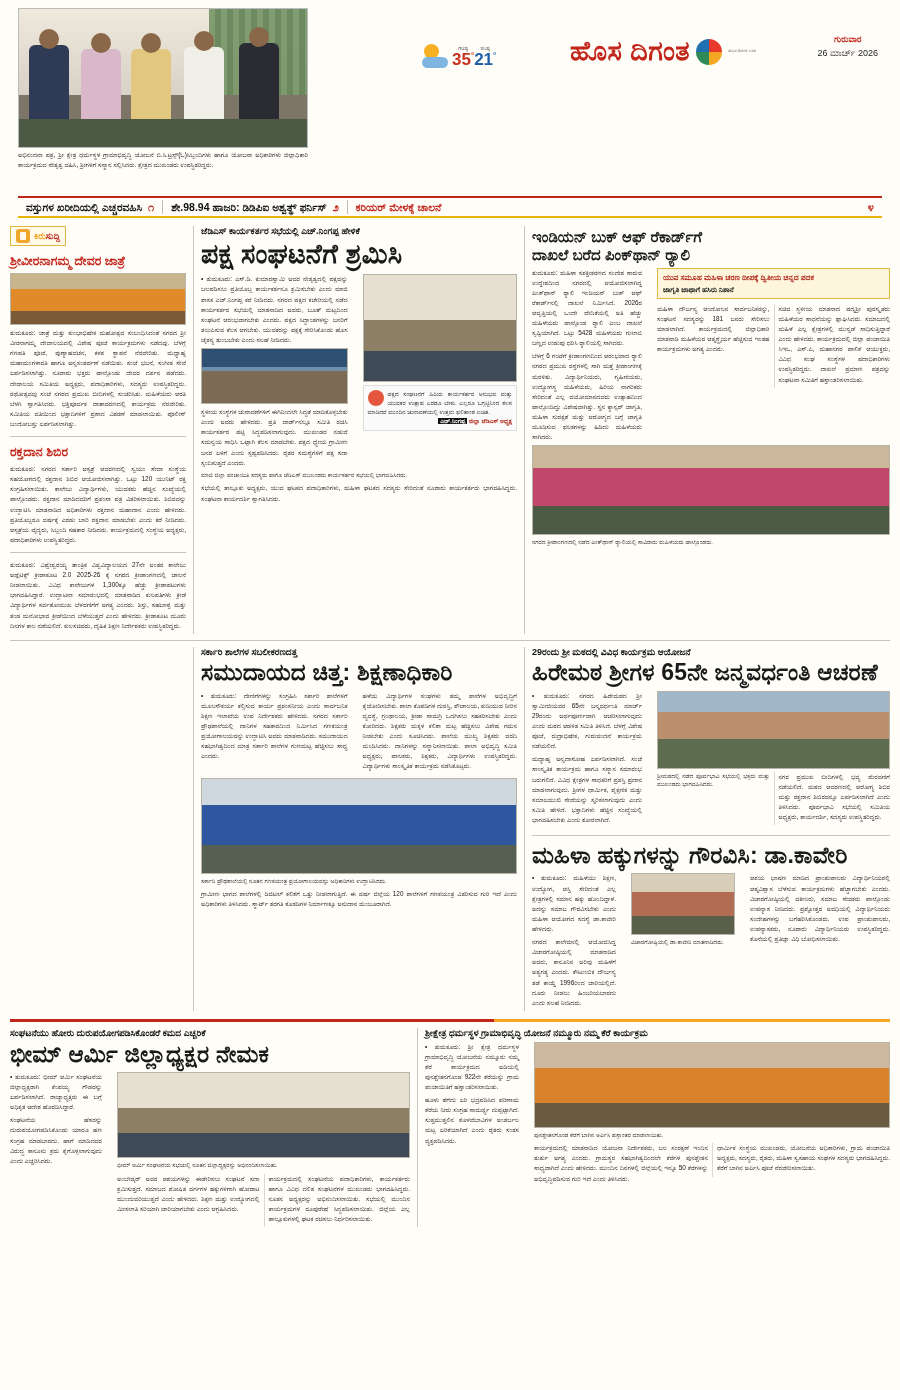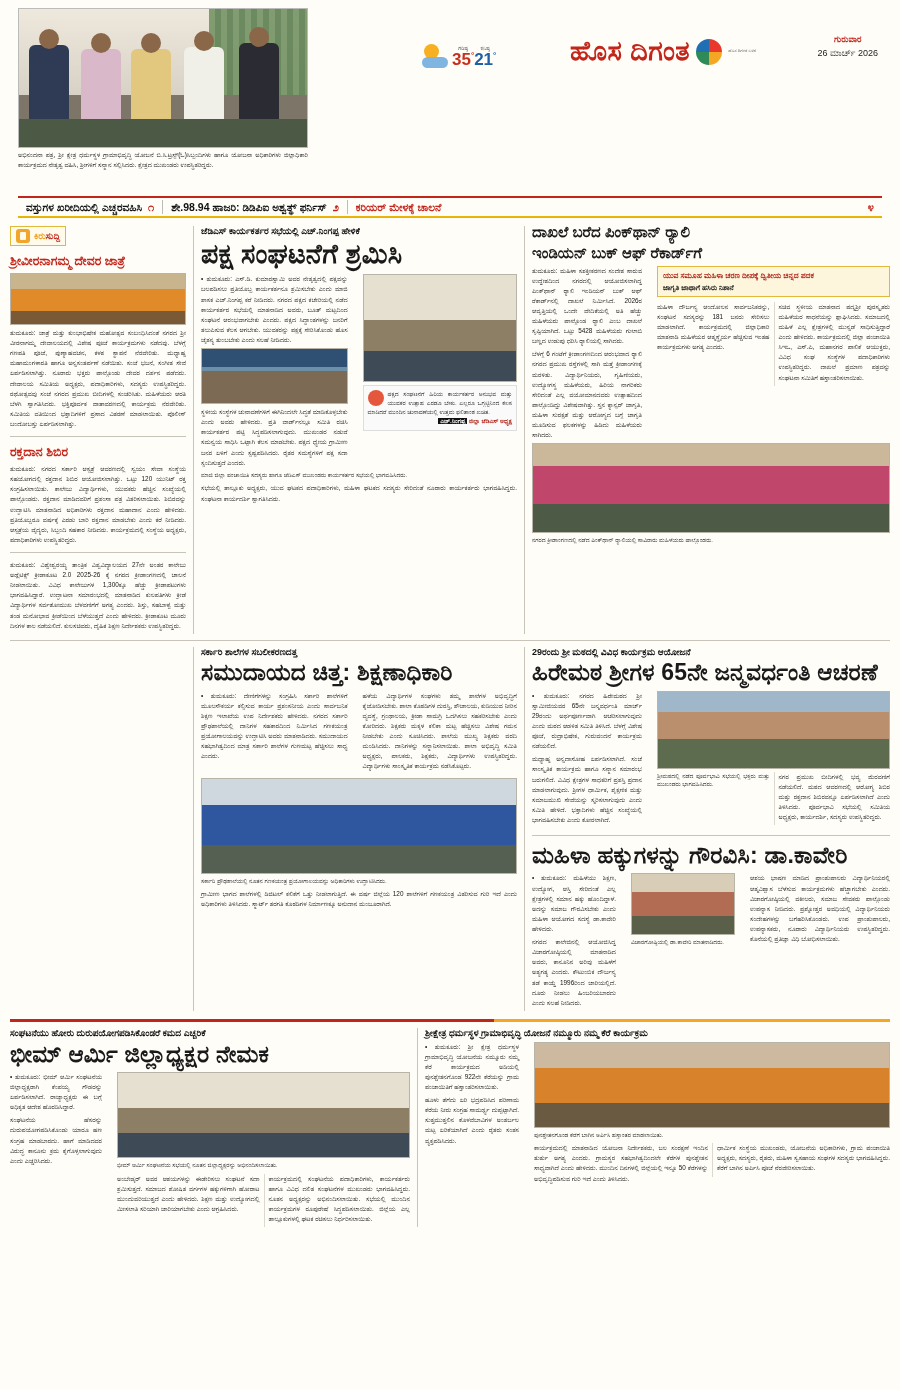--- a/index.html
+++ b/index.html
@@ -277,22 +277,22 @@
             </div>
           </div>
         </div>
         <p class="photo-caption">ಮಾಜಿ ಜಿಲ್ಲಾ ಪಂಚಾಯಿತಿ ಸದಸ್ಯರು ಹಾಗೂ ಜೆಡಿಎಸ್ ಮುಖಂಡರು ಕಾರ್ಯಕರ್ತರ ಸಭೆಯಲ್ಲಿ ಭಾಗವಹಿಸಿದರು.</p>
         <p class="body">ಸಭೆಯಲ್ಲಿ ತಾಲ್ಲೂಕು ಅಧ್ಯಕ್ಷರು, ಯುವ ಘಟಕದ ಪದಾಧಿಕಾರಿಗಳು, ಮಹಿಳಾ ಘಟಕದ ಸದಸ್ಯರು ಸೇರಿದಂತೆ ನೂರಾರು ಕಾರ್ಯಕರ್ತರು ಭಾಗವಹಿಸಿದ್ದರು. ಸಂಘಟನಾ ಕಾರ್ಯದರ್ಶಿ ಸ್ವಾಗತಿಸಿದರು.</p>
       </div>
 
       <div class="vline"></div>
 
       <div style="flex:1">
+        <div class="subhead">ಇಂಡಿಯನ್ ಬುಕ್ ಆಫ್ ರೆಕಾರ್ಡ್‌ಗೆ</div>
         <div class="subhead" style="margin-top:-3px">ದಾಖಲೆ ಬರೆದ ಪಿಂಕ್‌ಥಾನ್ ರ್‍ಯಾಲಿ</div>
-        <div class="subhead">ಇಂಡಿಯನ್ ಬುಕ್ ಆಫ್ ರೆಕಾರ್ಡ್‌ಗೆ</div>
         <div class="row" style="align-items:flex-start">
           <div style="width:110px">
             <p class="body">ತುಮಕೂರು: ಮಹಿಳಾ ಸಶಕ್ತೀಕರಣದ ಸಂದೇಶ ಸಾರುವ ಉದ್ದೇಶದಿಂದ ನಗರದಲ್ಲಿ ಆಯೋಜಿಸಲಾಗಿದ್ದ ಪಿಂಕ್‌ಥಾನ್ ರ್‍ಯಾಲಿ ಇಂಡಿಯನ್ ಬುಕ್ ಆಫ್ ರೆಕಾರ್ಡ್‌ನಲ್ಲಿ ದಾಖಲೆ ನಿರ್ಮಿಸಿದೆ. 2026ರ ಆವೃತ್ತಿಯಲ್ಲಿ ಒಂದೇ ವೇದಿಕೆಯಲ್ಲಿ ಅತಿ ಹೆಚ್ಚು ಮಹಿಳೆಯರು ಪಾಲ್ಗೊಂಡ ರ್‍ಯಾಲಿ ಎಂಬ ದಾಖಲೆ ಸೃಷ್ಟಿಯಾಗಿದೆ. ಒಟ್ಟು 5428 ಮಹಿಳೆಯರು ಗುಲಾಬಿ ಬಣ್ಣದ ಉಡುಪು ಧರಿಸಿ ರ್‍ಯಾಲಿಯಲ್ಲಿ ಸಾಗಿದರು.</p>
             <p class="body">ಬೆಳಗ್ಗೆ 6 ಗಂಟೆಗೆ ಕ್ರೀಡಾಂಗಣದಿಂದ ಆರಂಭವಾದ ರ್‍ಯಾಲಿ ನಗರದ ಪ್ರಮುಖ ರಸ್ತೆಗಳಲ್ಲಿ ಸಾಗಿ ಮತ್ತೆ ಕ್ರೀಡಾಂಗಣಕ್ಕೆ ಮರಳಿತು. ವಿದ್ಯಾರ್ಥಿನಿಯರು, ಗೃಹಿಣಿಯರು, ಉದ್ಯೋಗಸ್ಥ ಮಹಿಳೆಯರು, ಹಿರಿಯ ನಾಗರಿಕರು ಸೇರಿದಂತೆ ಎಲ್ಲ ವಯೋಮಾನದವರು ಉತ್ಸಾಹದಿಂದ ಪಾಲ್ಗೊಂಡಿದ್ದು ವಿಶೇಷವಾಗಿತ್ತು. ಸ್ತನ ಕ್ಯಾನ್ಸರ್ ಜಾಗೃತಿ, ಮಹಿಳಾ ಸುರಕ್ಷತೆ ಮತ್ತು ಆರೋಗ್ಯದ ಬಗ್ಗೆ ಜಾಗೃತಿ ಮೂಡಿಸುವ ಫಲಕಗಳನ್ನು ಹಿಡಿದು ಮಹಿಳೆಯರು ಸಾಗಿದರು.</p>
           </div>
           <div class="vline"></div>
           <div style="flex:1">
             <div class="subbox">
               <div class="t">ಯುವ ಸಮೂಹ ಮಹಿಳಾ ಚರಣ ದೀಪಕ್ಕೆ ದ್ವಿತೀಯ ಚಿನ್ನದ ಪದಕ</div>
               <div class="t2">ಜಾಗೃತಿ ಜಾಥಾಗೆ ಹಸಿರು ನಿಶಾನೆ</div>

